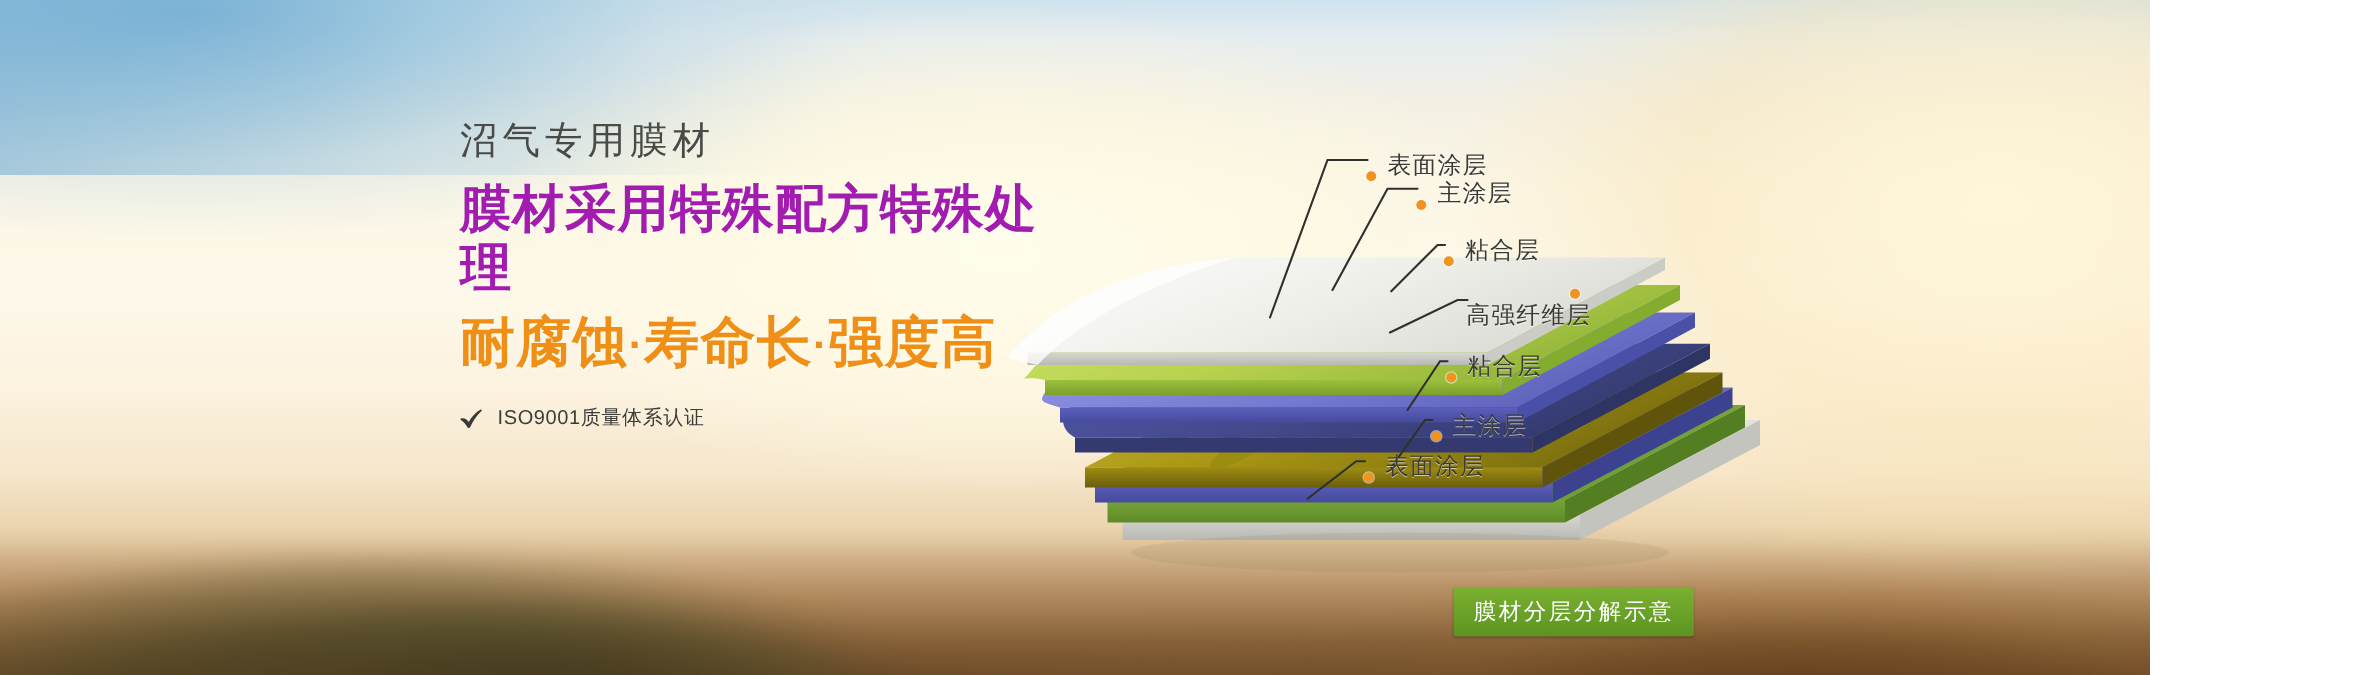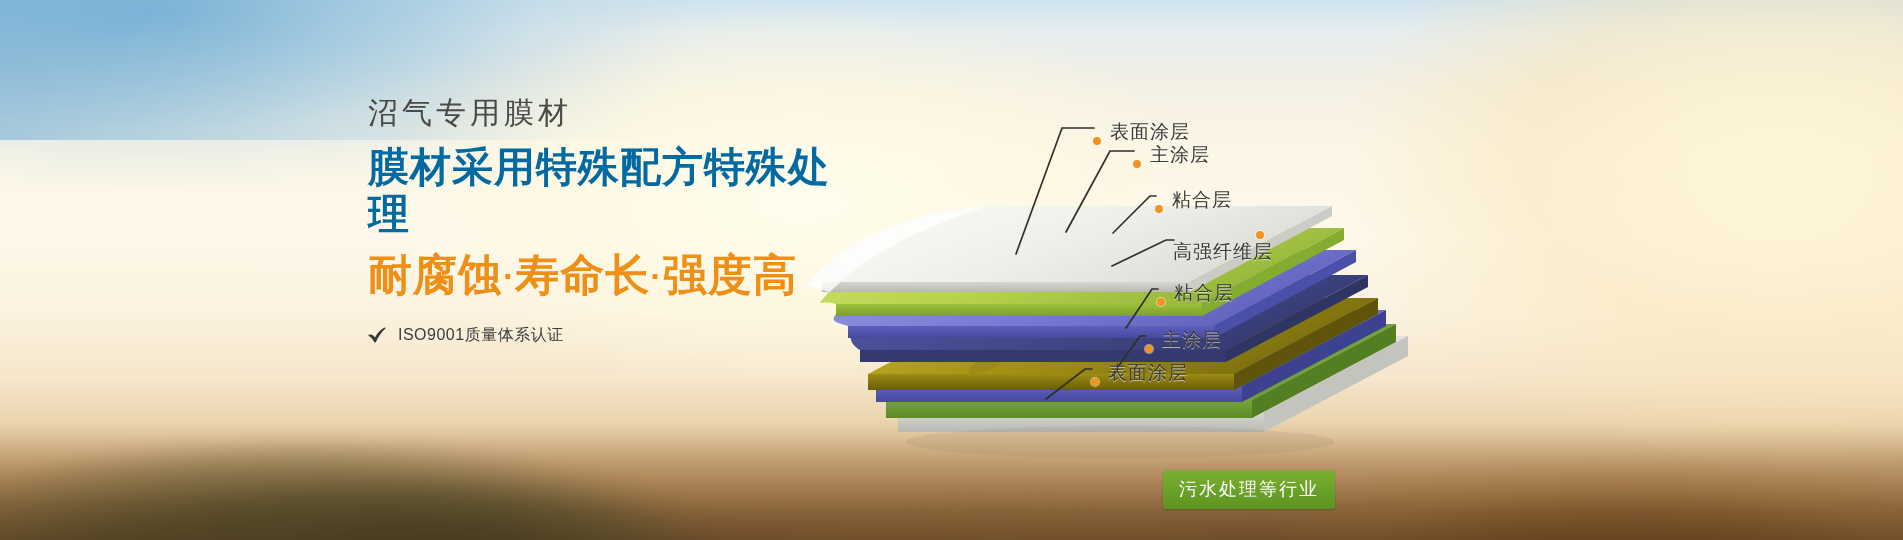--- a/index.html
+++ b/index.html
@@ -1,21 +1,21 @@
 <!DOCTYPE html>
 <html><head>
 <meta charset="utf-8">
 <title>Banner</title>
 <style>
   html,body{margin:0;padding:0;background:#fff;}
   body{font-family:"Liberation Sans","DejaVu Sans",sans-serif;}
 
   #banner{
     position:relative;
-    width:1903px;
+    width:1720px;
     height:540px;
     overflow:hidden;
   }
 
   
   .bg-base{
     position:absolute; inset:0;
     background:
       linear-gradient(to bottom,
         #cfe3ef 0%,
@@ -97,21 +97,21 @@
   }
 
   
   .text-block{position:absolute; left:368px; top:98px; width:470px;}
   .subtitle{
     font-size:30px; color:#4a4a46; letter-spacing:4px; line-height:1;
     font-weight:400;
   }
   .headline{
     margin-top:16px;
-    font-size:41px; font-weight:bold; color:#0369a1; letter-spacing:1px;
+    font-size:41px; font-weight:bold; color:#a21caf; letter-spacing:1px;
     line-height:1.15;
     text-shadow:1px 1px 0 rgba(255,255,255,.55);
   }
   .tagline{
     margin-top:12px;
     font-size:44px; font-weight:bold; color:#ef8f15; letter-spacing:1px;
     line-height:1.15;
     text-shadow:1px 1px 0 rgba(255,255,255,.5);
   }
   .tagline .sep{ font-size:34px; vertical-align:2px; }
@@ -400,15 +400,15 @@
   <div class="callout" style="left:1145px; top:327px;">
     <span class="dot"></span>
     <span class="ctext">主涂层</span>
   </div>
 
   <div class="callout" style="left:1091px; top:360px;">
     <span class="dot"></span>
     <span class="ctext">表面涂层</span>
   </div>
 
-  <div class="badge">污水处理等行业</div>
+  <div class="badge">膜材分层分解示意</div>
 
 </div>
 
 </body></html>

